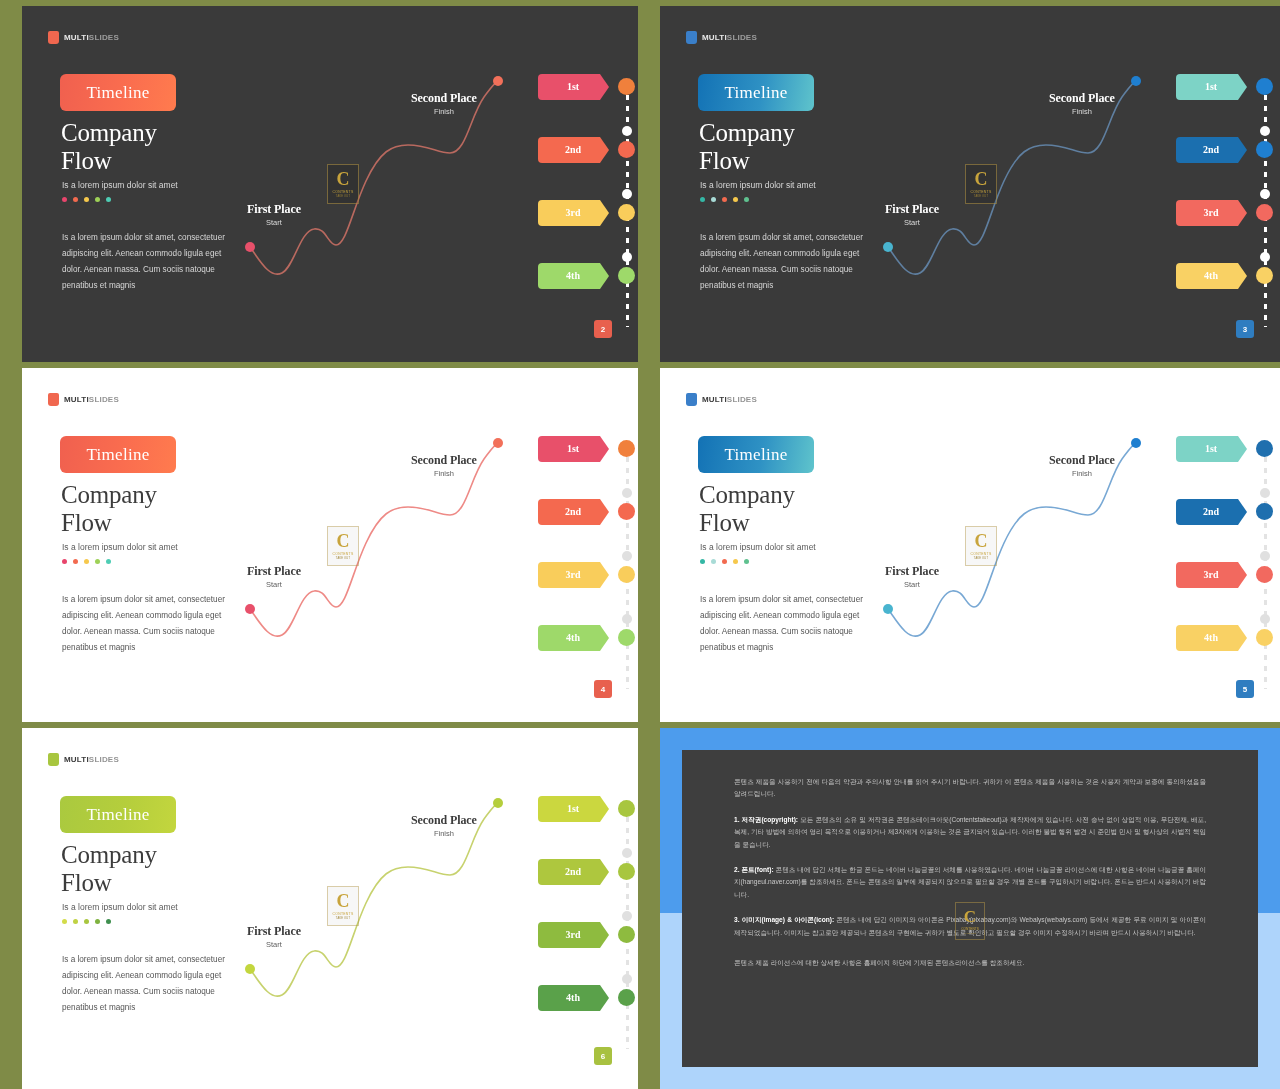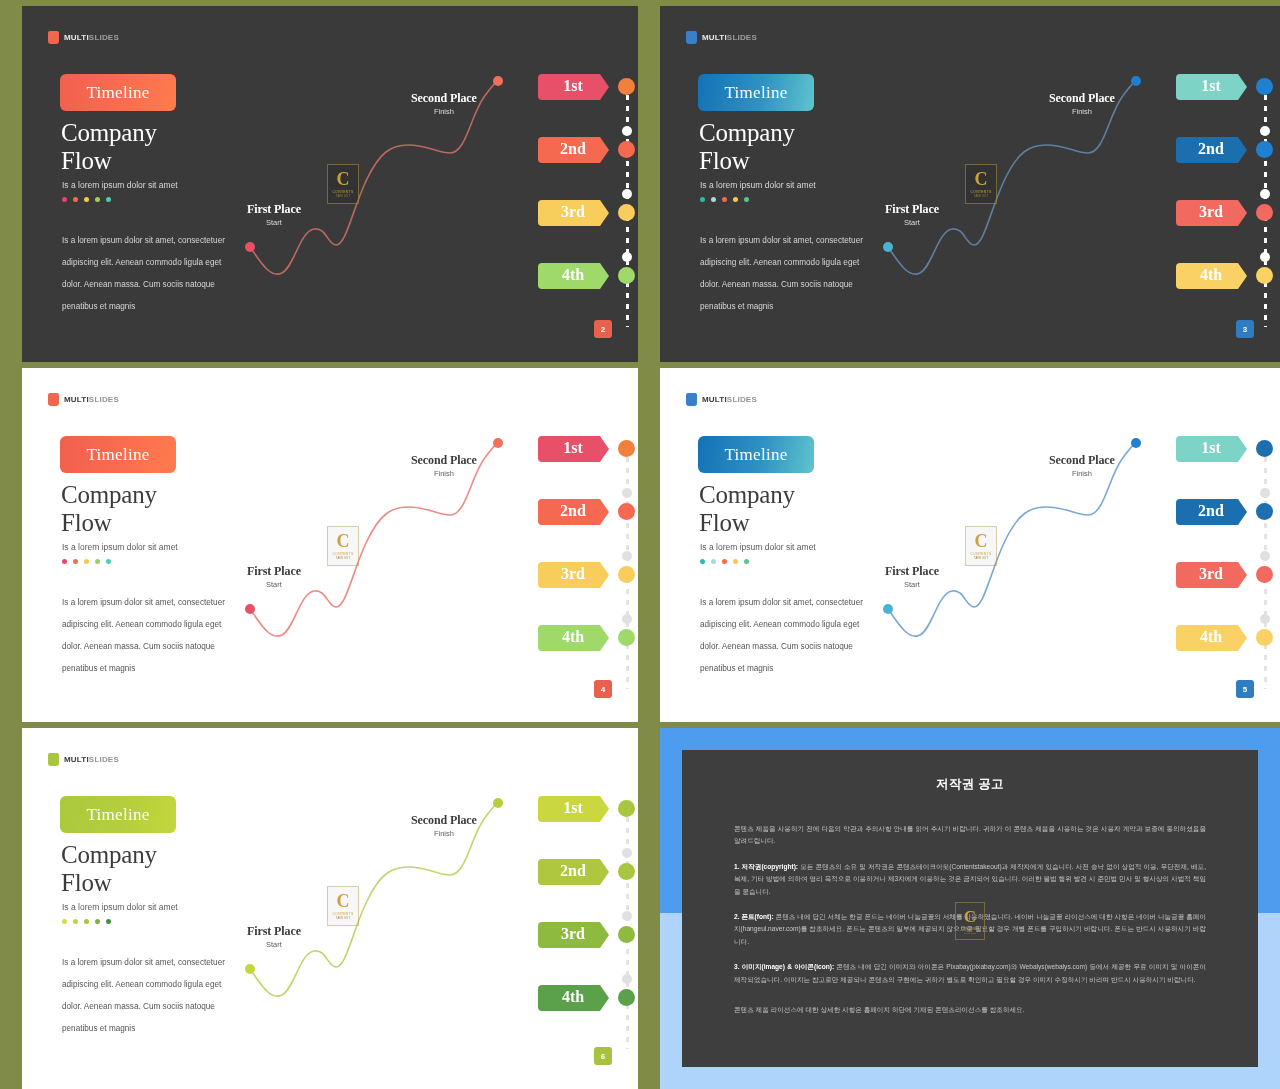--- a/index.html
+++ b/index.html
@@ -58,21 +58,21 @@
 
   .subline { position: absolute; left: 40px; top: 174px; font-size: 8.5px; }
   .dark .subline { color: #d9d9d9; }
   .light .subline { color: #5a5a5a; }
 
   .dots { position: absolute; left: 40px; top: 191px; display: flex; gap: 6px; }
   .dots i { width: 5px; height: 5px; border-radius: 50%; display: block; }
 
   .body {
     position: absolute; left: 40px; top: 224px; width: 172px;
-    font-size: 8.2px; line-height: 22px;
+    font-size: 8.2px; line-height: 16px;
   }
   .dark .body { color: #d7d7d7; }
   .light .body { color: #555555; }
 
   
   .chart { position: absolute; left: 210px; top: 55px; width: 300px; height: 240px; }
   .chart svg { position: absolute; left: 0; top: 0; overflow: visible; }
 
   .place-label { position: absolute; text-align: center; }
   .place-label .ttl {
@@ -109,21 +109,21 @@
   .ranks { position: absolute; left: 516px; top: 68px; width: 100px; }
   .rank-row { position: relative; height: 63px; }
   .ribbon {
     position: absolute; left: 0; top: 0;
     width: 62px; height: 26px;
     display: flex; align-items: center; justify-content: center;
     border-radius: 4px 0 0 4px;
   }
   .ribbon .lab {
     font-family: "Liberation Serif", serif;
-    font-size: 16px; color: #ffffff; font-weight: bold;
+    font-size: 10px; color: #ffffff; font-weight: bold;
     position: relative; left: 4px; top: -1px;
   }
   .ribbon .tip {
     position: absolute; left: 62px; top: 0;
     width: 0; height: 0;
     border-top: 13px solid transparent;
     border-bottom: 13px solid transparent;
     border-left: 9px solid currentColor;
   }
   .node {
@@ -637,21 +637,20 @@
     <div class="pagenum" style="background:#a8c140">
       <span>6</span>
     </div>
   </div>
     </div>
     <div class="cell">
       <div class="copyslide">
   <div class="copy-top"></div>
   <div class="copy-bot"></div>
   <div class="copy-card">
-    <div class="copy-title">저작권 공고</div>
     <p class="copy-p">콘텐츠 제품을 사용하기 전에 다음의 약관과 주의사항 안내를 읽어 주시기 바랍니다. 귀하가 이 콘텐츠 제품을 사용하는 것은 사용자 계약과 보증에 동의하셨음을 알려드립니다.</p>
     <p class="copy-p"><b>1. 저작권(copyright):</b><span> 모든 콘텐츠의 소유 및 저작권은 콘텐츠테이크아웃(Contentstakeout)과 제작자에게 있습니다. 사전 승낙 없이 상업적 이용, 무단전재, 배포, 복제, 기타 방법에 의하여 영리 목적으로 이용하거나 제3자에게 이용하는 것은 금지되어 있습니다. 이러한 불법 행위 발견 시 준민법 민사 및 형사상의 사법적 책임을 묻습니다.</span></p>
           <p class="copy-p"><b>2. 폰트(font):</b><span> 콘텐츠 내에 담긴 서체는 한글 폰트는 네이버 나눔글꼴의 서체를 사용하였습니다. 네이버 나눔글꼴 라이선스에 대한 사항은 네이버 나눔글꼴 홈페이지(hangeul.naver.com)를 참조하세요. 폰트는 콘텐츠의 일부에 제공되지 않으므로 필요할 경우 개별 폰트를 구입하시기 바랍니다. 폰트는 반드시 사용하시기 바랍니다.</span></p>
           <p class="copy-p"><b>3. 이미지(image) &amp; 아이콘(icon):</b><span> 콘텐츠 내에 담긴 이미지와 아이콘은 Pixabay(pixabay.com)와 Webalys(webalys.com) 등에서 제공한 무료 이미지 및 아이콘이 제작되었습니다. 이미지는 참고로만 제공되나 콘텐츠의 구현에는 귀하가 별도로 확인하고 필요할 경우 이미지 수정하시기 바라며 반드시 사용하시기 바랍니다.</span></p>
     <p class="copy-p copy-last">콘텐츠 제품 라이선스에 대한 상세한 사항은 홈페이지 하단에 기재된 콘텐츠라이선스를 참조하세요.</p>
     <div class="copy-wm">
       <div class="wm-c">C</div>
       <div class="wm-t1">CONTENTS</div>
       <div class="wm-t2">TAKE OUT</div>
     </div>

